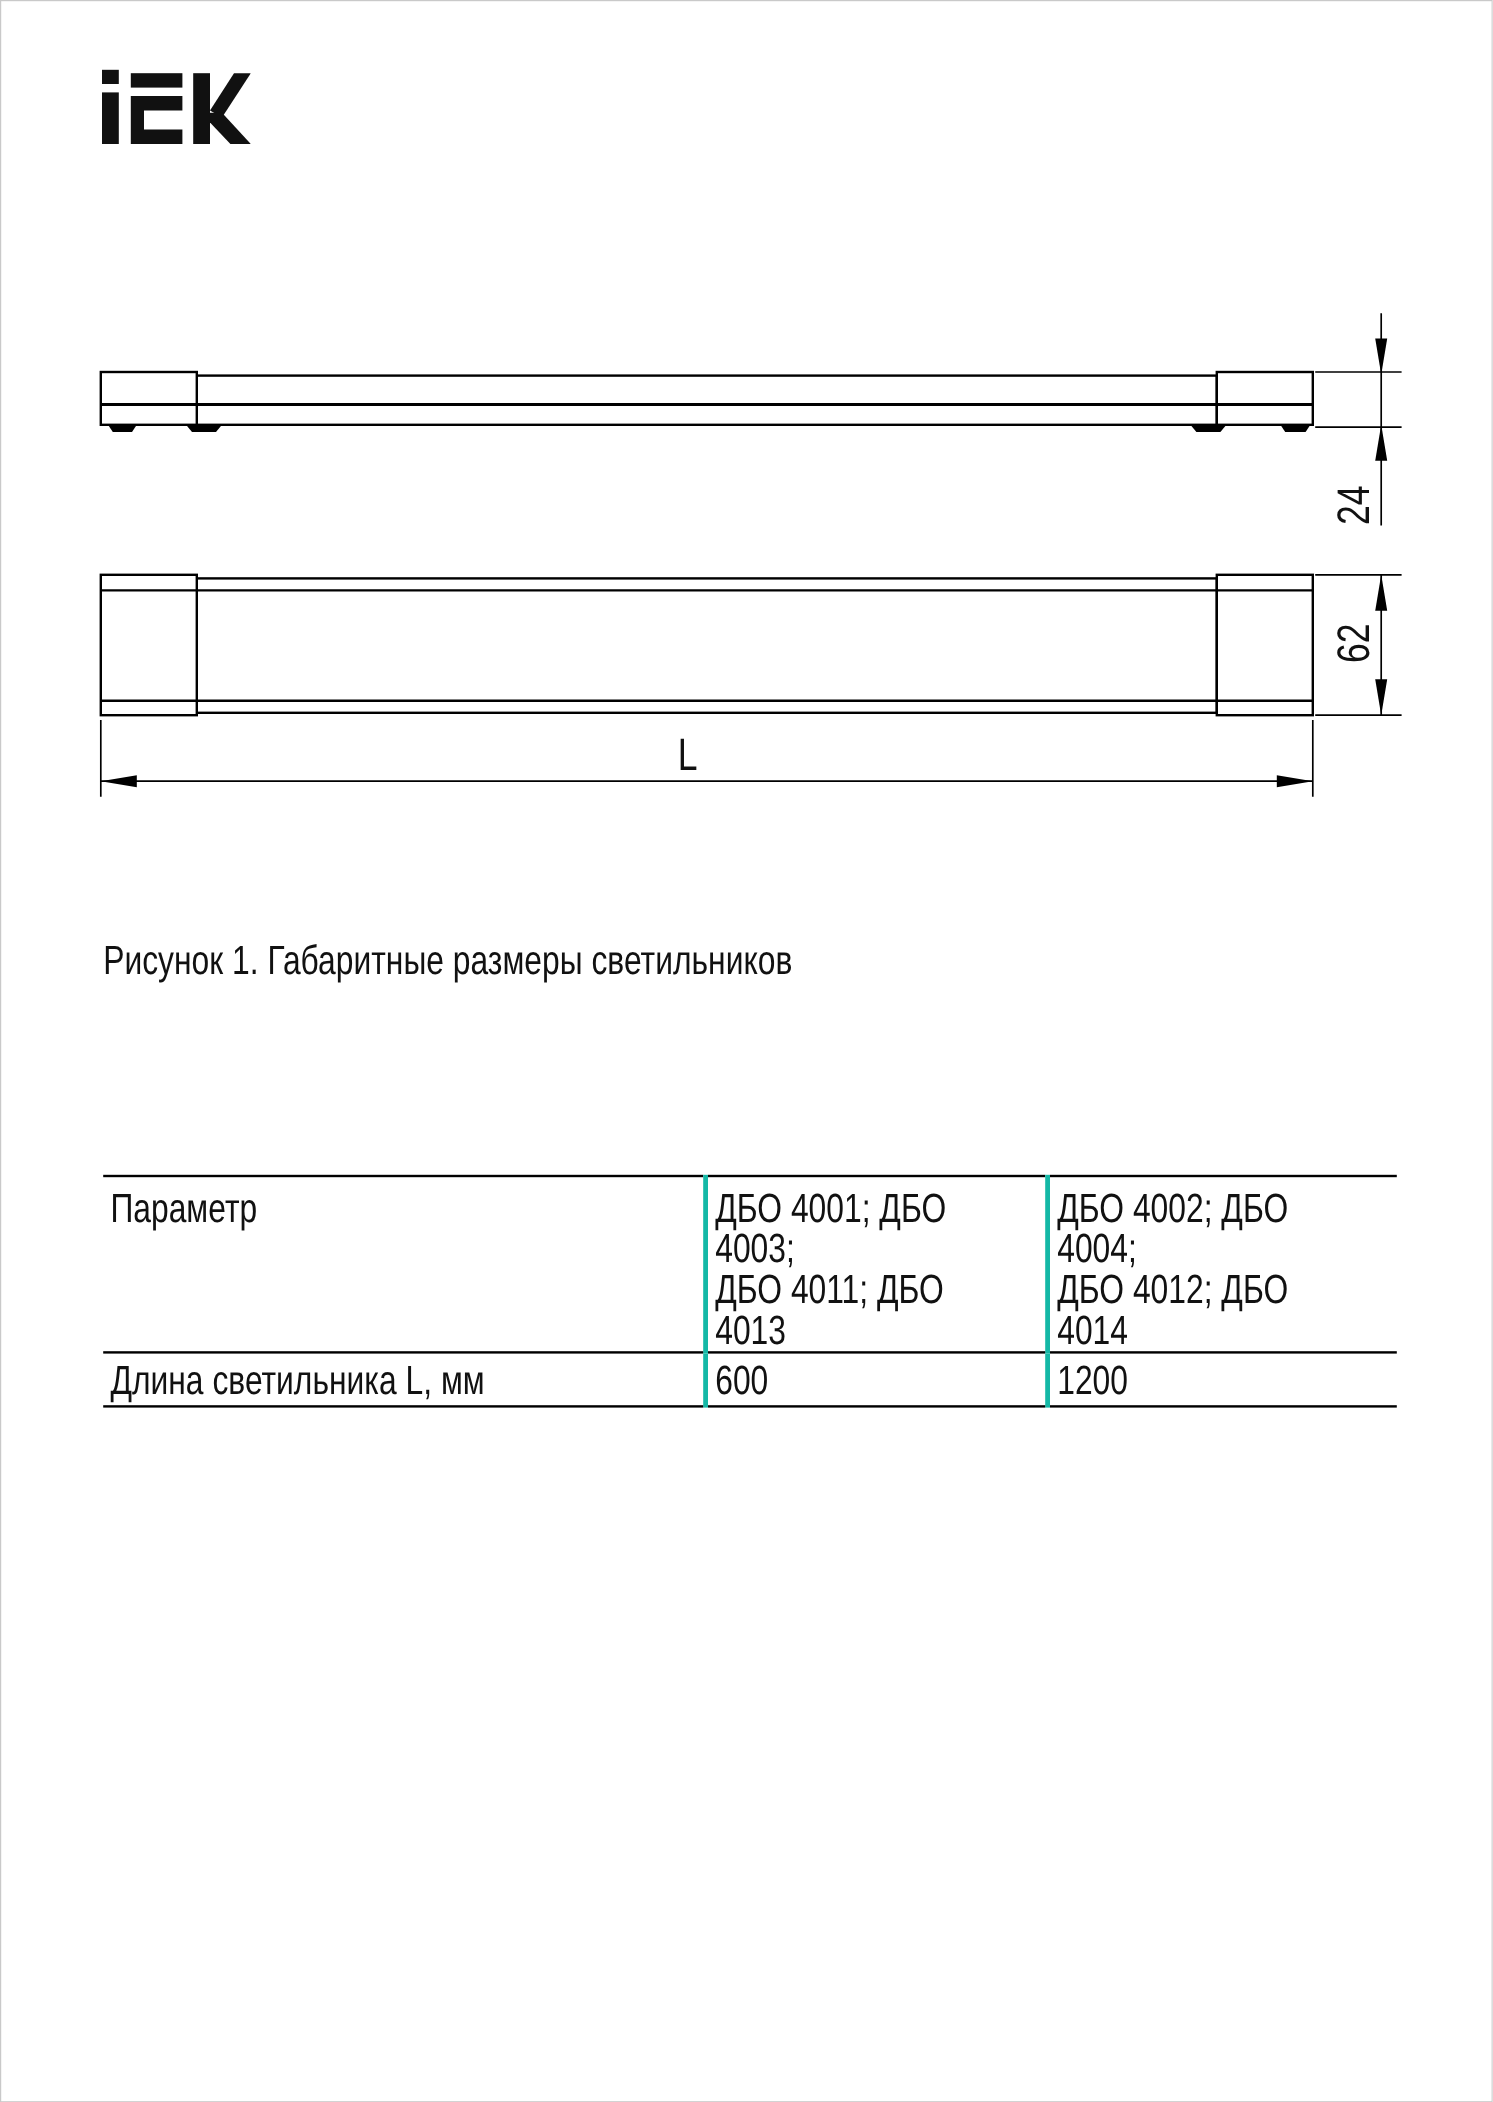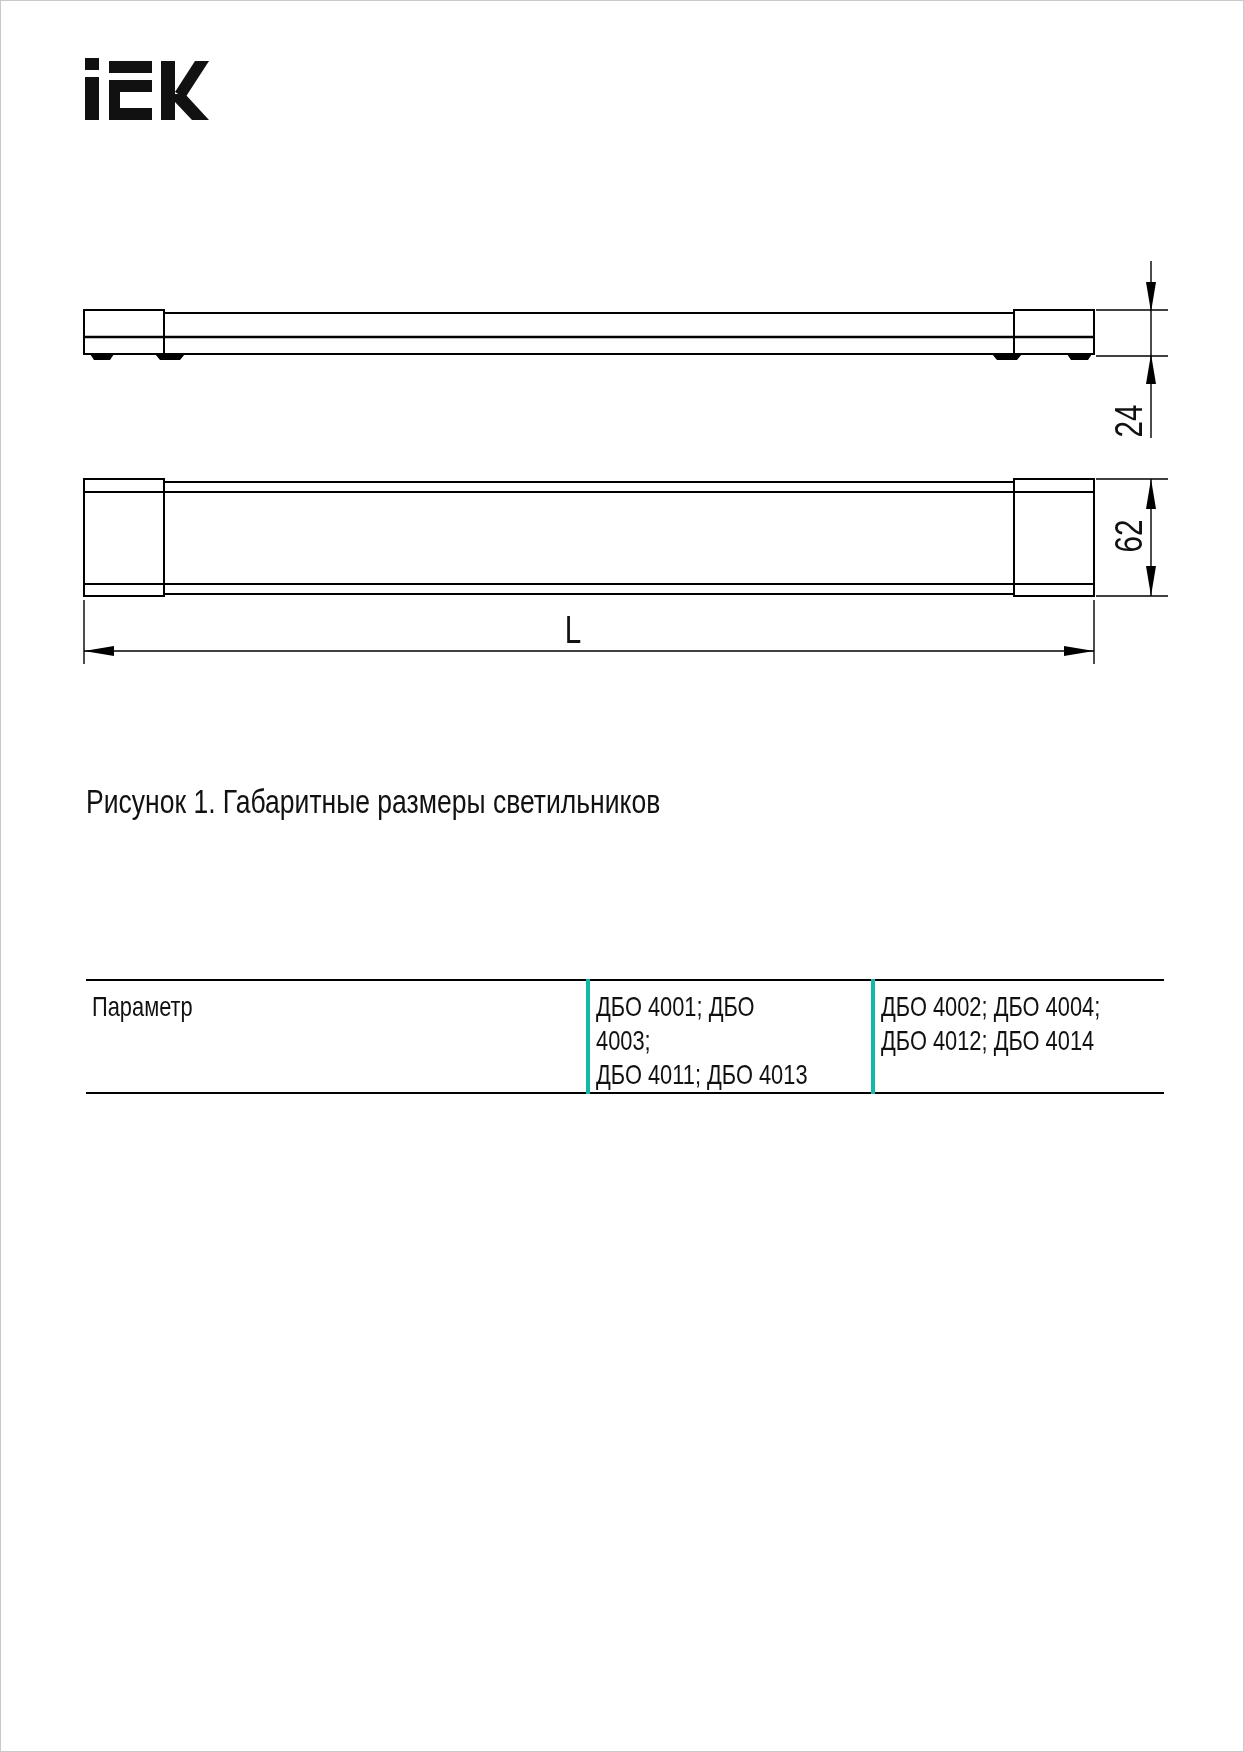--- a/index.html
+++ b/index.html
@@ -26,21 +26,21 @@
   .dim-label.rot{transform:translate(-50%,-50%) rotate(-90deg) scaleX(0.78);}
   .caption{
     position:absolute;left:85px;top:782px;margin:0;
     font-size:34px;line-height:36px;color:#111;
     transform:scaleX(0.78);transform-origin:0 0;white-space:nowrap;
   }
   table.spec{
     position:absolute;left:85px;top:978px;
     width:1078px;
     border-collapse:collapse;table-layout:fixed;
-    font-size:28px;line-height:34px;color:#111;
+    font-size:34px;line-height:34px;color:#111;
   }
   table.spec td{vertical-align:top;padding:9px 0 0 6px;overflow:visible;}
   table.spec tr.hdr td{height:81px;border-top:2px solid #000;border-bottom:2px solid #000;box-sizing:border-box;}
   table.spec tr.row td{height:45px;border-bottom:2px solid #000;box-sizing:border-box;padding-top:6px;}
   table.spec td.c2,table.spec td.c3{border-left:4px solid #14b8a6;}
   table.spec .ctext{
     display:inline-block;
     transform:scaleX(0.78);transform-origin:0 0;
     white-space:pre-line;
   }
@@ -135,16 +135,27 @@
         </td>
         <td class="c2">
           <span class="ctext">ДБО 4001; ДБО 4003;
 ДБО 4011; ДБО 4013</span>
         </td>
         <td class="c3">
           <span class="ctext">ДБО 4002; ДБО 4004;
 ДБО 4012; ДБО 4014</span>
         </td>
       </tr>
+      <tr class="row">
+        <td class="c1">
+          <span class="ctext">Длина светильника L, мм</span>
+        </td>
+        <td class="c2">
+          <span class="ctext">600</span>
+        </td>
+        <td class="c3">
+          <span class="ctext">1200</span>
+        </td>
+      </tr>
     </tbody>
   </table>
 
 </div>
 
 </body></html>

